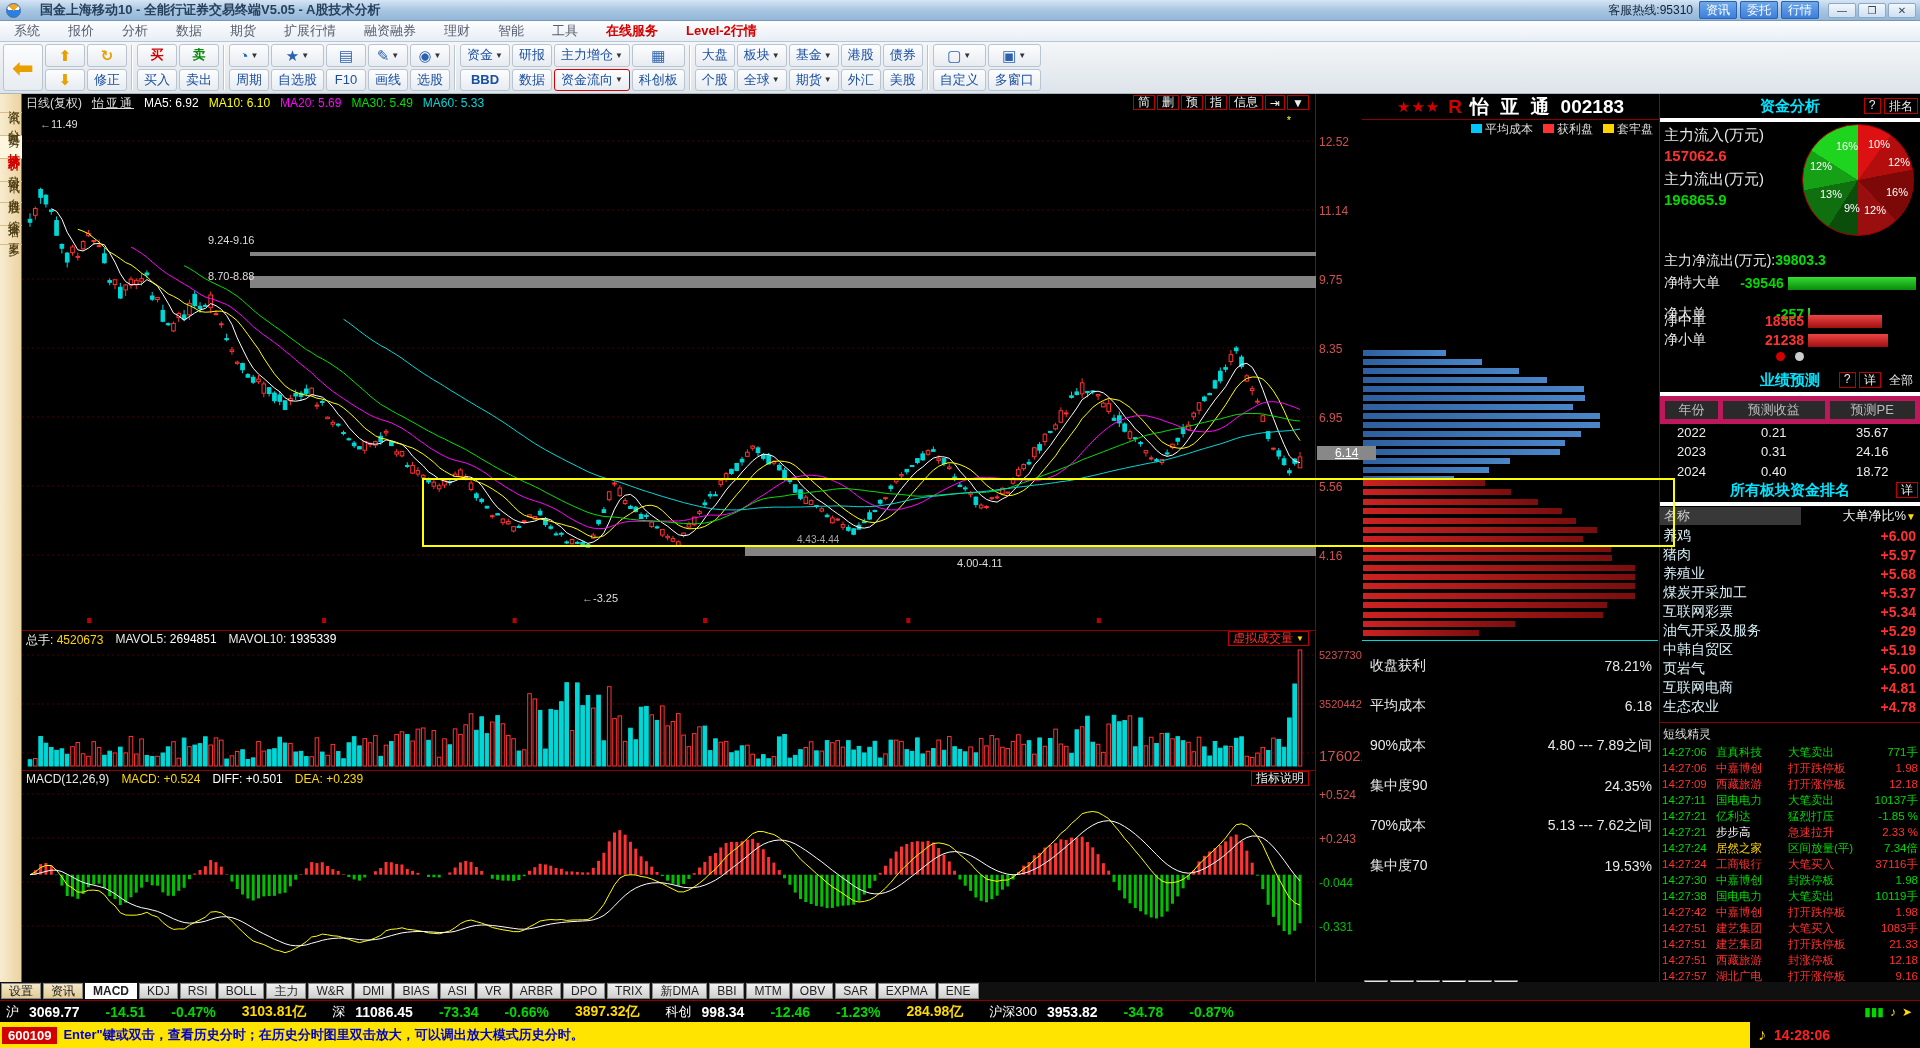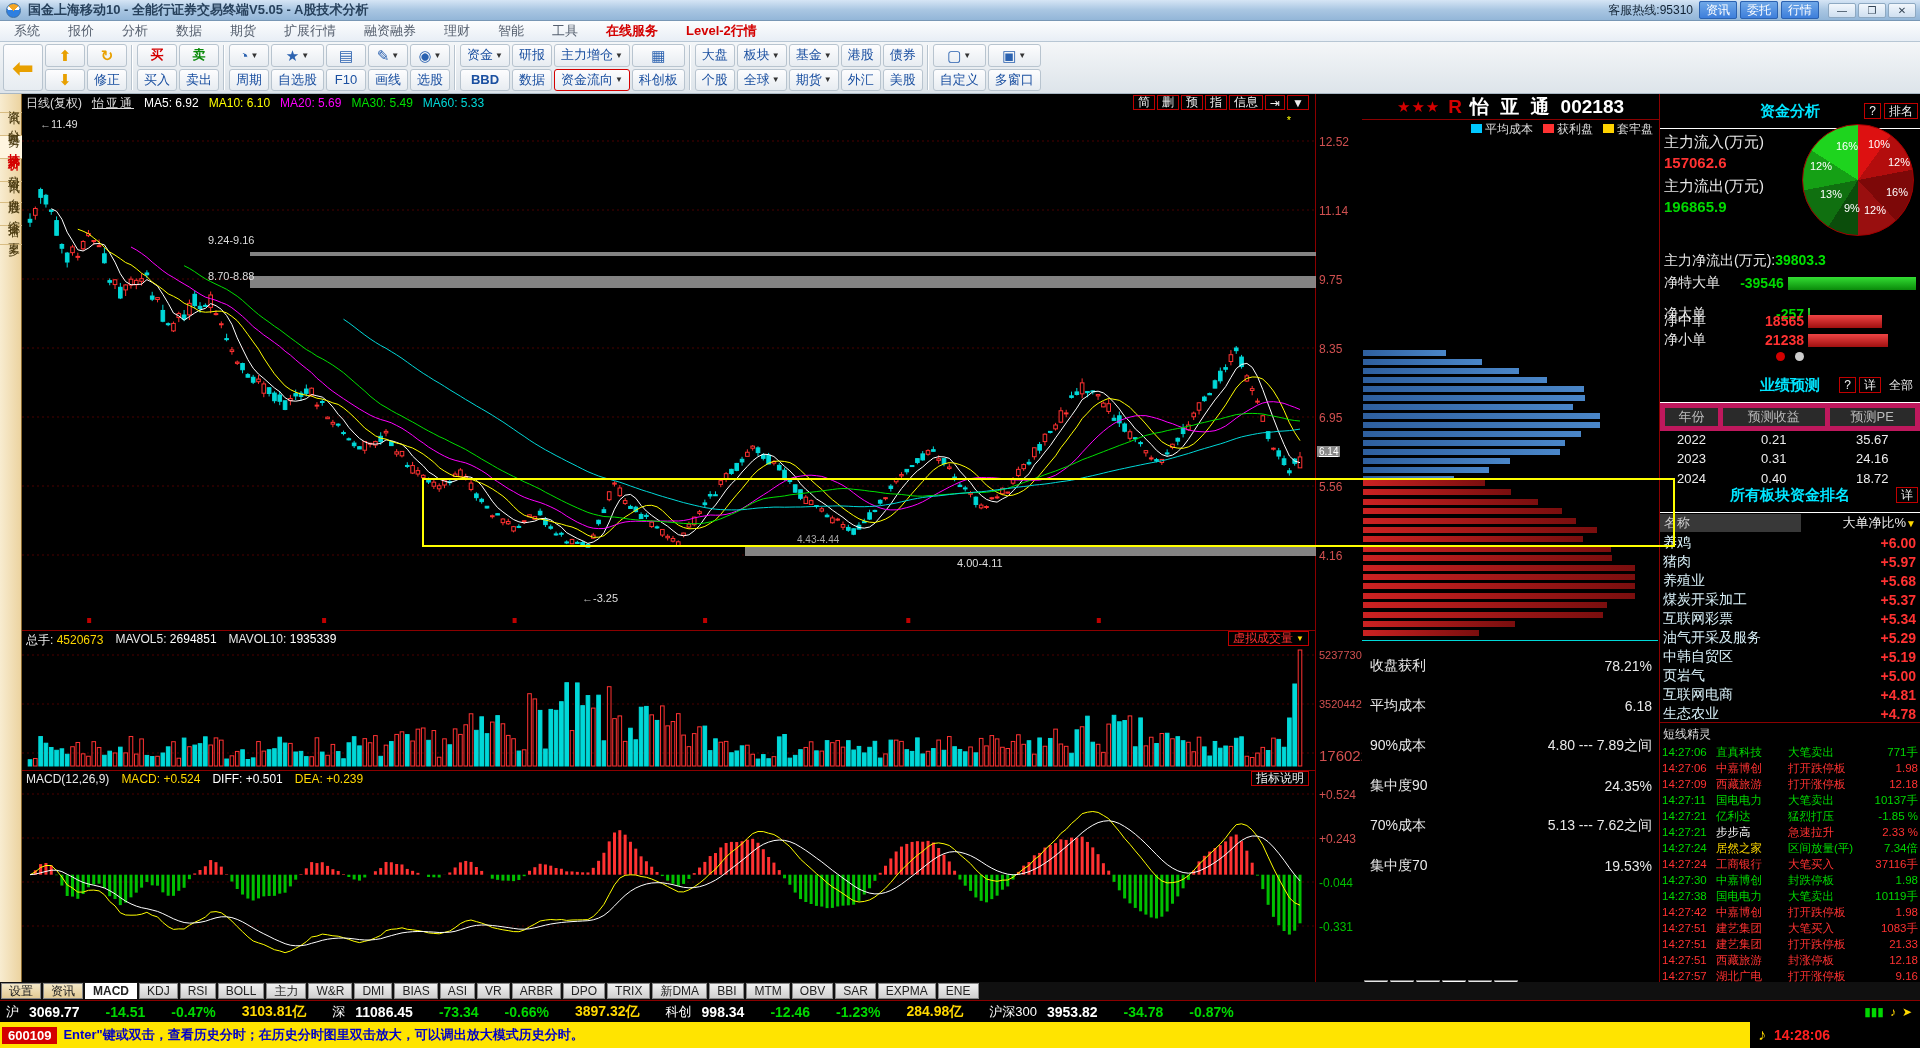--- a/index.html
+++ b/index.html
@@ -3,21 +3,21 @@
 <meta charset="utf-8">
 <style>
   * { margin:0; padding:0; box-sizing:border-box; }
   html,body { width:1920px; height:1048px; overflow:hidden; background:#000;
     font-family:"Liberation Sans","DejaVu Sans",sans-serif; }
   #app { position:relative; width:1920px; height:1048px; background:#000; }
 
   
   #titlebar { position:absolute; left:0; top:0; width:1920px; height:21px;
     background:linear-gradient(#d6e5f5,#a9c6e2 50%,#93b6d8);
-    border-bottom:1px solid #7897b5; display:flex; align-items:center; font-size:13px; color:#1d3a57; }
+    border-bottom:1px solid #7897b5; display:flex; align-items:center; font-size:13px; color:#1d3a57;gap:12px; }
   .logo { width:15px; height:15px; border-radius:50%; margin:0 7px 0 6px;
     background:conic-gradient(#f5a623 0 14%, #ffffff 14% 22%, #2f7fe0 22% 78%, #ffffff 78% 86%, #f5a623 86% 100%); border:1px solid #3a6ea5; }
   .title-text { font-weight:bold; color:#27415c; }
   #titlebar-right { margin-left:auto; display:flex; align-items:center; gap:4px; padding-right:4px; }
   .hotline { color:#123; font-size:12px; margin-right:2px; }
   .tb-quick { background:linear-gradient(#6fa8e8,#3d7edb); color:#fff; font-size:12px;
     padding:1px 6px; border:1px solid #2b62b0; border-radius:2px; }
   .winbtn { width:28px; height:15px; background:linear-gradient(#f2f7fc,#cfdff0);
     border:1px solid #8ea9c2; border-radius:2px; font-size:10px; color:#345;
     display:flex; align-items:center; justify-content:center; }
@@ -63,21 +63,21 @@
   #khead { position:absolute; left:4px; top:1px; height:16px; display:flex; gap:10px;
     font-size:12px; color:#ddd; z-index:5; align-items:center; }
   #khead .kname { text-decoration:underline; letter-spacing:2px; }
   .mavals { display:flex; gap:10px; }
   #minibtns { position:absolute; right:6px; top:1px; display:flex; gap:2px; z-index:6; }
   .minibtn { border:1px solid #c00000; color:#eee; font-size:12px; padding:0 4px; height:15px;
     display:flex; align-items:center; background:#000; }
   .star-mark { position:absolute; right:24px; top:20px; color:#ff0; font-size:11px; z-index:6; }
   .annot { position:absolute; color:#ddd; font-size:11px; z-index:5; }
   .grayband { position:absolute; background:#9a9a9a; opacity:.85; z-index:4; }
-  .graytag { position:absolute; background:#888; color:#fff; font-size:10px; padding:0 2px; z-index:6;text-decoration:underline; }
+  .graytag { position:absolute; background:#888; color:#fff; font-size:12px; padding:0 18px; z-index:6;text-decoration:underline; }
   #volhead { position:absolute; left:4px; top:538px; display:flex; gap:12px; font-size:12px; z-index:5; }
   #volbtn { position:absolute; right:6px; top:537px; border:1px solid #c00000; color:#ff3232;
     font-size:12px; padding:0 4px; height:15px; display:flex; align-items:center; gap:3px; z-index:6; }
   #macdhead { position:absolute; left:4px; top:678px; display:flex; gap:12px; font-size:12px; z-index:5; }
   #macdbtn { position:absolute; right:6px; top:677px; border:1px solid #c00000; color:#eee;
     font-size:12px; padding:0 4px; height:15px; display:flex; align-items:center; z-index:6; }
 
   
   #axis { position:absolute; left:1316px; top:94px; width:46px; height:888px; background:#000; }
   .tick { position:absolute; left:3px; font-size:12px; color:#d05050; }
@@ -97,22 +97,22 @@
   #costbars { position:absolute; left:1px; top:48px; width:296px; height:498px; }
   .cbar { position:absolute; left:0; height:6px; }
   #avgline { position:absolute; left:0; top:546px; width:296px; border-top:1px solid #00d8d8; }
   #costinfo { position:absolute; left:0; top:552px; width:298px; }
   .cirow { display:flex; justify-content:space-between; padding:0 8px; height:40px;
     align-items:center; font-size:14px; color:#e8e8e8; }
   #costtabs { position:absolute; left:2px; top:886px; display:flex; gap:2px; }
 
   
   #rightpanel { position:absolute; left:1660px; top:94px; width:260px; height:888px; background:#000; }
-  .sec-head { display:flex; align-items:center; height:35px; border-bottom:1px solid #ffffff;
-    position:relative; }
+  .sec-head { display:flex; align-items:center; height:28px; border-bottom:4px solid #ffffff;
+    position:relative;font-family:Liberation Mono, monospace; }
   .sec-title { position:absolute; left:0; right:0; text-align:center; color:#00e5ff;
     font-weight:bold; font-size:15px; }
   .sec-btns { margin-left:auto; display:flex; gap:3px; z-index:2; padding-right:2px; }
   .sbtn { border:1px solid #c00000; color:#eee; font-size:12px; padding:0 4px; height:16px;
     display:flex; align-items:center; background:#000; }
   .sbtn.plain { border-color:transparent; }
   .fund-label { color:#e8e8e8; font-size:15px; padding:4px 0 0 4px; }
   .fund-val { font-size:15px; font-weight:bold; padding:2px 0 2px 4px; }
   #pie { position:absolute; left:142px; top:30px; width:112px; height:112px; border-radius:50%;
     border:1px solid #a00000; }

